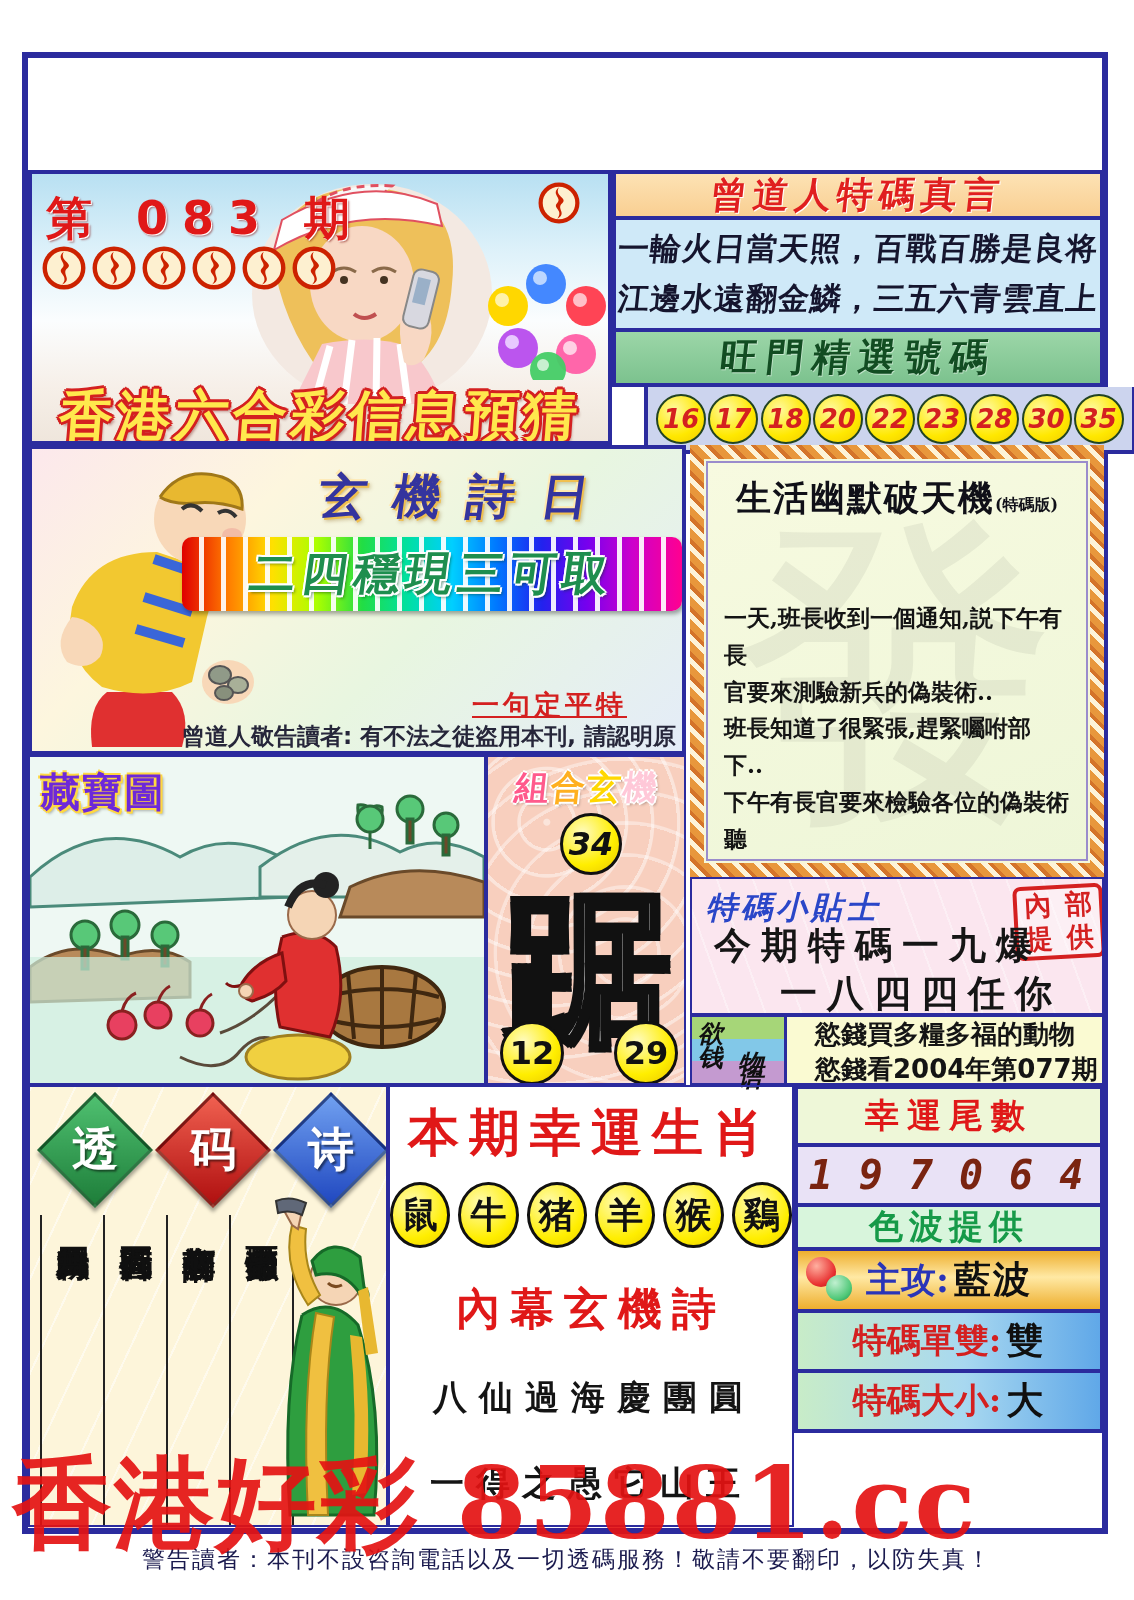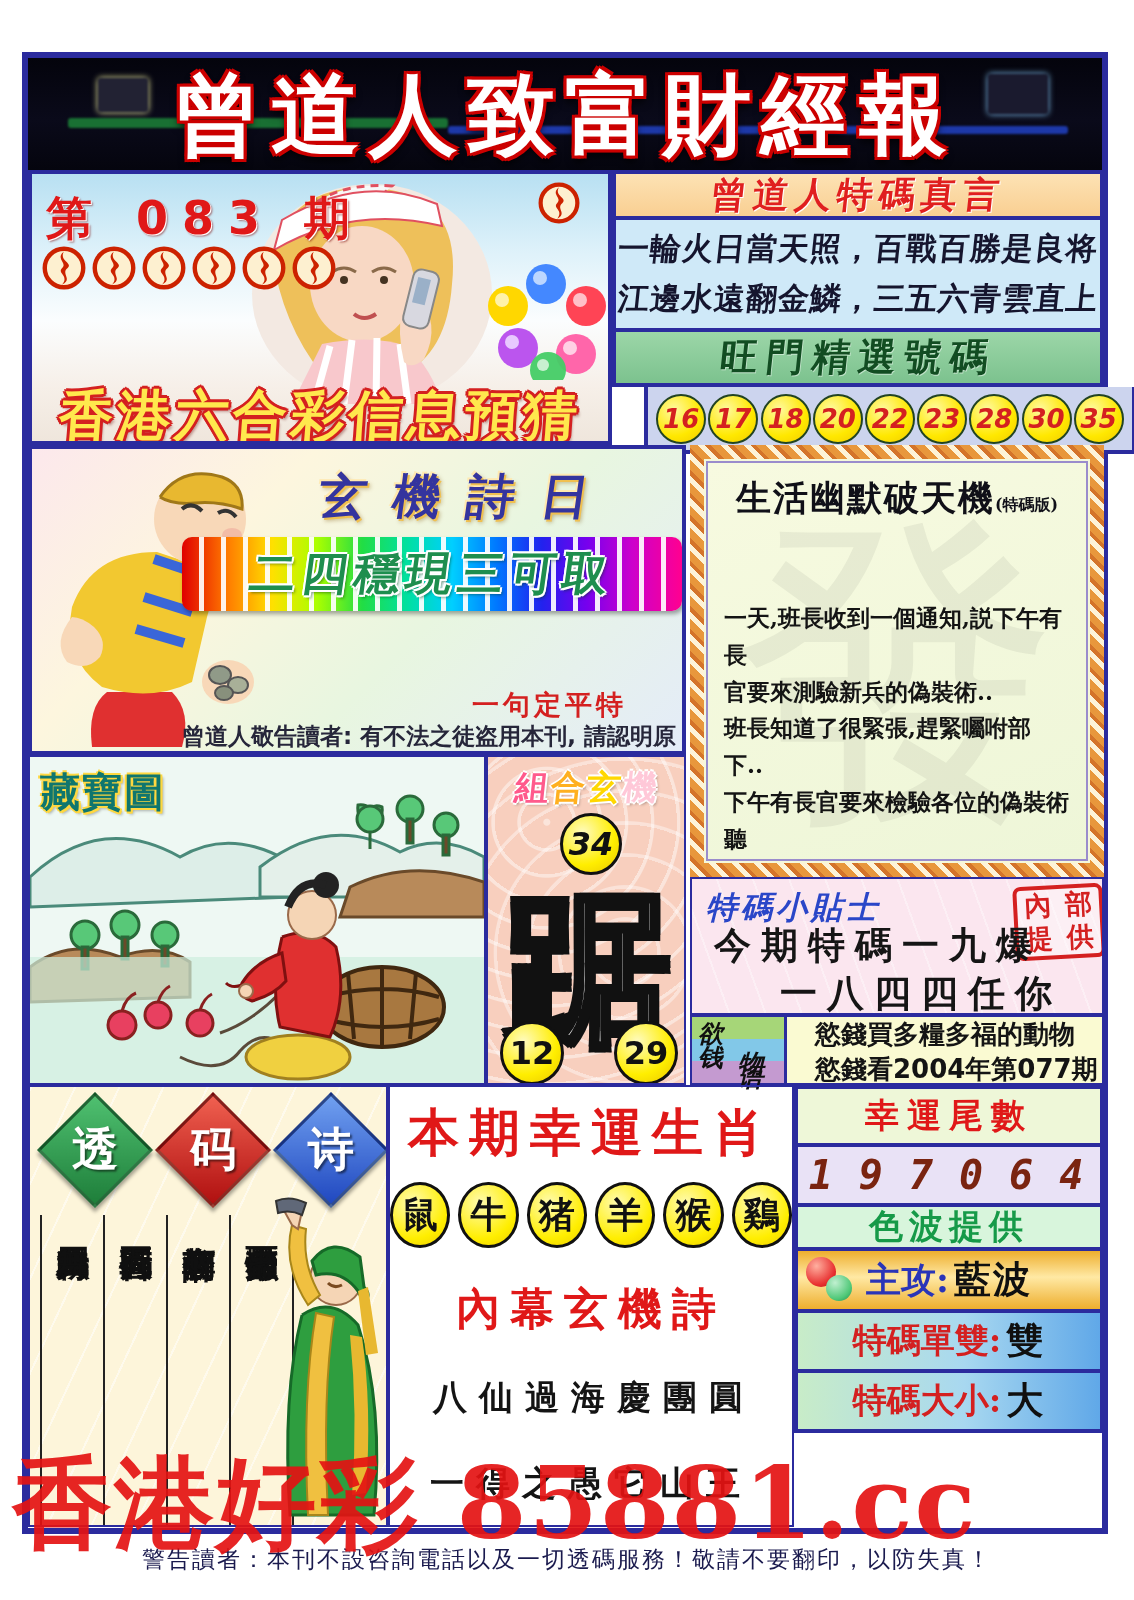--- a/index.html
+++ b/index.html
@@ -45,37 +45,37 @@
   .mys-title{font-weight:bold;font-size:48px;letter-spacing:26px;color:#34349e;transform:skewX(-8deg);
     text-shadow:2px 2px 0 #f0c050,-2px -2px 0 #ffe9b0,3px 3px 4px rgba(120,80,0,.4);}
   .rainbow{border-radius:10px;
     background:linear-gradient(90deg,#e00000,#ff7a00 9%,#ffe000 18%,#aaff00 27%,#22dd44 36%,#00e0a0 45%,#00cfff 54%,#0077ff 63%,#2222ee 72%,#7700ee 81%,#cc00cc 90%,#ff0090 100%);
     box-shadow:2px 3px 4px rgba(0,0,0,.35);display:flex;align-items:center;justify-content:center;}
   .rainbow .stripes{position:absolute;inset:0;border-radius:10px;
     background:repeating-linear-gradient(90deg,rgba(255,255,255,0) 0 17px,rgba(255,255,255,.92) 17px 22px);}
   .rainbow span{position:relative;color:#1e8e4e;font-weight:bold;font-size:46px;letter-spacing:6px;transform:skewX(-8deg);
     font-family:"DejaVu Serif",serif;
     text-shadow:-2px 0 0 #fff,2px 0 0 #fff,0 -2px 0 #fff,0 2px 0 #fff,-2px -2px 0 #fff,2px 2px 0 #fff,3px 3px 3px rgba(0,60,20,.5);}
-  .mys-note{color:#d42020;font-weight:bold;font-size:27px;letter-spacing:4px;font-family:"DejaVu Serif",serif;}
+  .mys-note{color:#d42020;font-weight:bold;font-size:27px;letter-spacing:4px;font-family:"DejaVu Serif",serif;text-decoration:underline;}
   .mys-warn{color:#26263a;font-weight:bold;font-size:23px;}
   
   .humor{border:14px solid;border-image:repeating-linear-gradient(45deg,#e8973c 0 7px,#fdf3d8 7px 12px,#d4742a 12px 16px) 14;
     background:#f5f8da;overflow:hidden;}
   .humor-inner{position:absolute;inset:2px;border:2px solid #9a8ccc;background:
     linear-gradient(160deg,#f7fae0 0%,#eef6d8 100%);}
   .humor-title{text-align:center;font-weight:bold;color:#101018;}
   .humor-title .t1{font-size:35px;letter-spacing:2px;font-family:"DejaVu Serif",serif;}
   .humor-title .t2{font-size:16px;font-family:"DejaVu Serif",serif;}
   .humor-wm{position:absolute;top:40px;left:30px;right:30px;bottom:10px;display:flex;align-items:center;justify-content:center;
     font-size:330px;color:rgba(60,60,60,.07);font-family:"DejaVu Serif",serif;pointer-events:none;}
   .humor-lines{position:relative;padding:0 16px;color:#141414;font-weight:bold;font-size:23px;line-height:1.6;
     font-family:"DejaVu Serif",serif;}
   
   .treasure{background:#e8f4ee;overflow:hidden;border:2px solid #2b2b9e;}
-  .treasure-label{font-weight:bold;font-size:40px;color:#0f766e;letter-spacing:2px;font-family:"DejaVu Serif",serif;
+  .treasure-label{font-weight:bold;font-size:40px;color:#6d28d9;letter-spacing:2px;font-family:"DejaVu Serif",serif;
     text-shadow:-2px 0 0 #ffd840,2px 0 0 #ffd840,0 -2px 0 #ffd840,0 2px 0 #ffd840,2px 2px 0 #ffd840,3px 3px 3px rgba(0,0,0,.3);}
   
   .combo{background:#f8cfbe;border:2px solid #2b2b9e;overflow:hidden;
     background-image:repeating-radial-gradient(circle at 30% 20%,rgba(255,255,255,.45) 0 3px,rgba(255,255,255,0) 4px 26px),
       repeating-radial-gradient(circle at 70% 60%,rgba(255,255,255,.4) 0 3px,rgba(255,255,255,0) 4px 32px);}
   .combo-title{display:flex;justify-content:center;gap:2px;font-weight:bold;font-size:34px;transform:skewX(-6deg);}
   .combo-title span{text-shadow:-2px 0 0 #fff,2px 0 0 #fff,0 -2px 0 #fff,0 2px 0 #fff,2px 2px 3px rgba(0,0,0,.3);}
   .bigglyph{font-family:"DejaVu Serif",serif;font-weight:bold;font-size:165px;color:#ffffff;
     -webkit-text-stroke:5px #111;text-shadow:3px 3px 0 #111,-3px -3px 0 #111,3px -3px 0 #111,-3px 3px 0 #111;}
   .ball2{border-radius:50%;background:radial-gradient(circle at 35% 30%,#fffbc0,#ffee00 60%,#e8c400);
@@ -146,27 +146,20 @@
   .watermark{color:rgba(228,18,18,.92);font-weight:bold;font-size:100px;white-space:nowrap;
     font-family:"DejaVu Serif",serif;pointer-events:none;letter-spacing:2px;}
 </style>
 </head>
 <body>
 
 <div id="page">
 
   <div class="abs frame" style="left:22px;top:52px;width:1086px;height:1482px;"></div>
 
-  <div class="abs box masthead" style="left:28px;top:58px;width:1074px;height:112px;">
-    <div class="citylight" style="left:40px;top:60px;width:380px;height:10px;background:#1d8a3a;opacity:.8;"></div>
-    <div class="citylight" style="left:420px;top:68px;width:620px;height:8px;background:#2244cc;opacity:.8;"></div>
-    <div class="citylight" style="left:70px;top:20px;width:50px;height:34px;background:#223;box-shadow:0 0 6px #ffa;"></div>
-    <div class="citylight" style="left:960px;top:16px;width:60px;height:40px;background:#1a1a2e;box-shadow:0 0 6px #8cf;"></div>
-    <div class="abs mast-title" style="left:0;top:2px;">曾道人致富財經報</div>
-  </div>
 
   <div class="abs box photobox frame" style="left:28px;top:170px;width:584px;height:275px;border-width:4px;">
 
     <svg class="abs" style="left:180px;top:0;width:300px;height:230px;" viewBox="0 0 300 230">
       <ellipse cx="160" cy="120" rx="120" ry="110" fill="#f3e9e2"></ellipse>
       <path d="M60 80 Q80 10 160 14 Q250 18 240 110 Q235 180 190 200 L110 200 Q70 150 60 80" fill="#eec05a"></path>
       <path d="M70 70 Q100 6 180 12 Q150 40 120 44 Q90 60 70 70" fill="#f8f8f8" stroke="#e05060" stroke-width="3" stroke-dasharray="8 6"></path>
       <path d="M62 76 Q140 30 230 52 L225 30 Q150 -2 70 46 Z" fill="#ffffff" stroke="#e05060" stroke-width="2"></path>
       <ellipse cx="150" cy="110" rx="52" ry="58" fill="#f8d8c4"></ellipse>
       <path d="M120 98 q12 -8 24 0" stroke="#8a6a4a" stroke-width="3" fill="none"></path>

